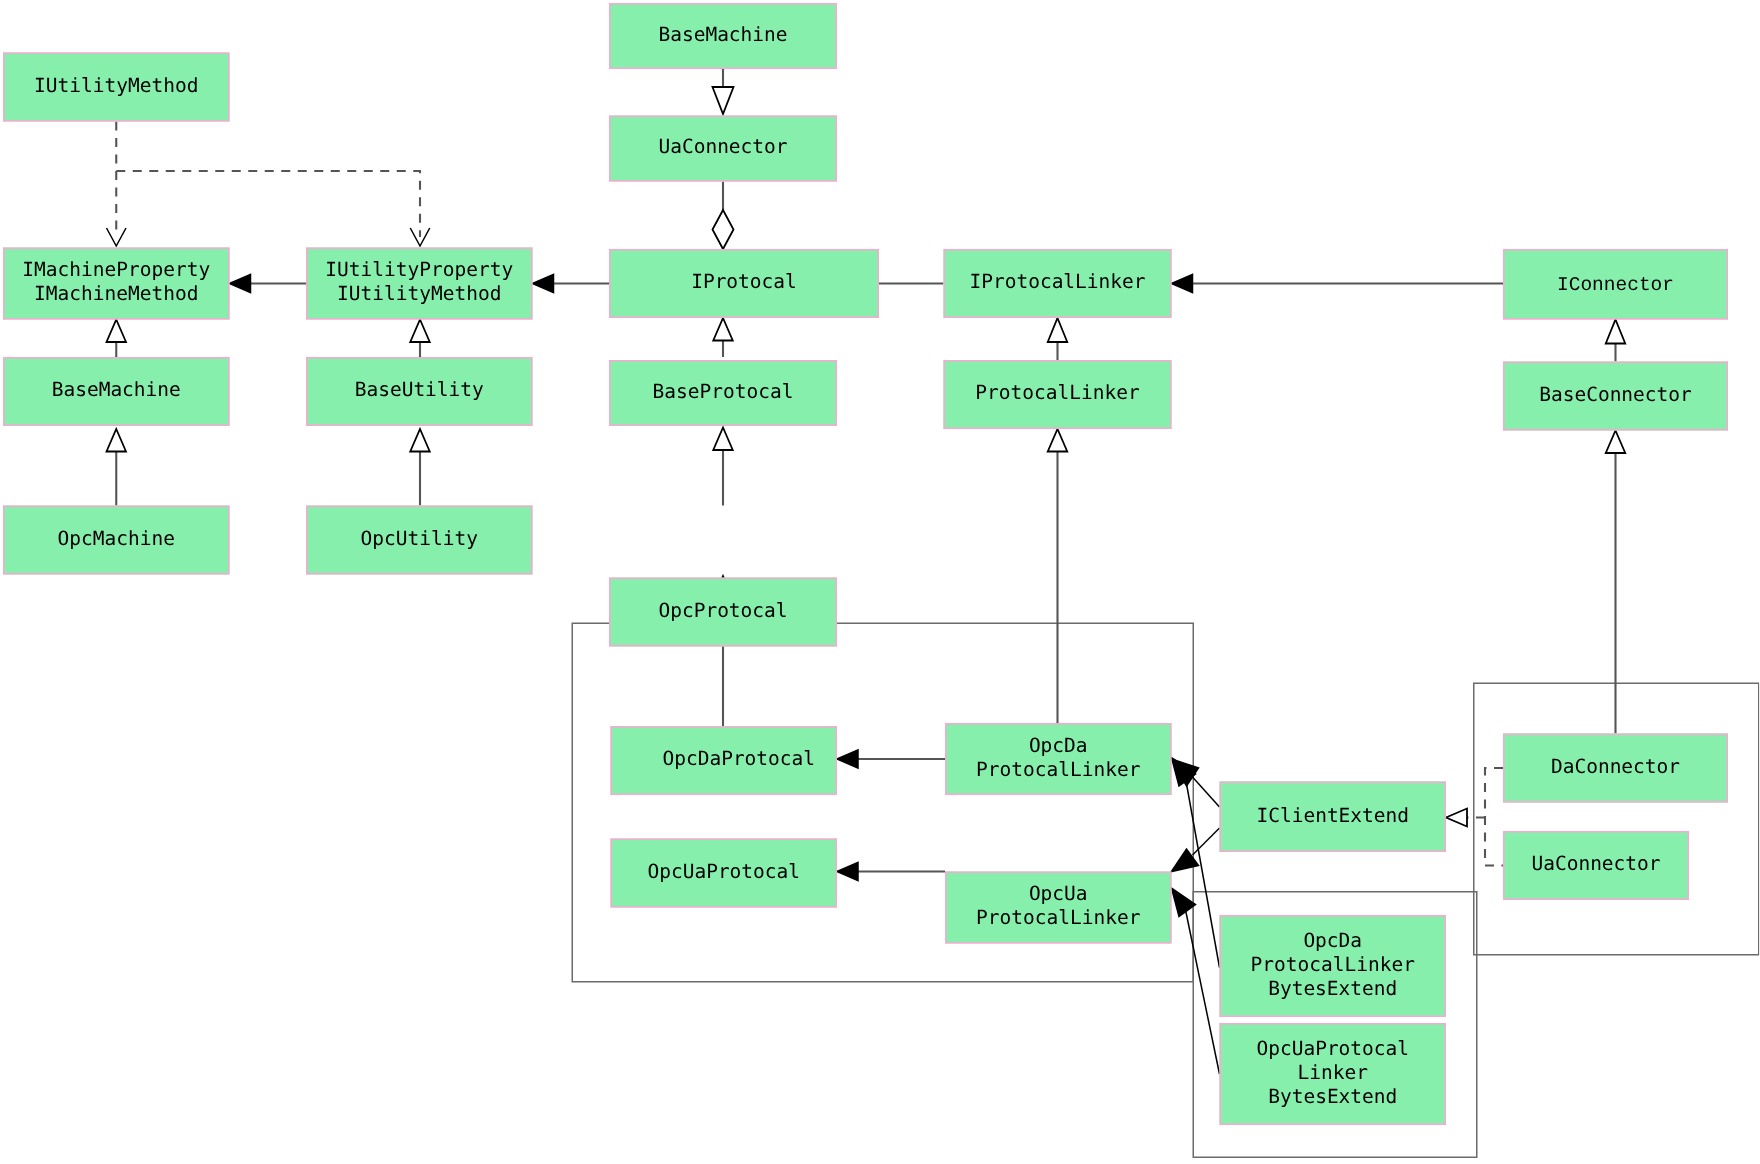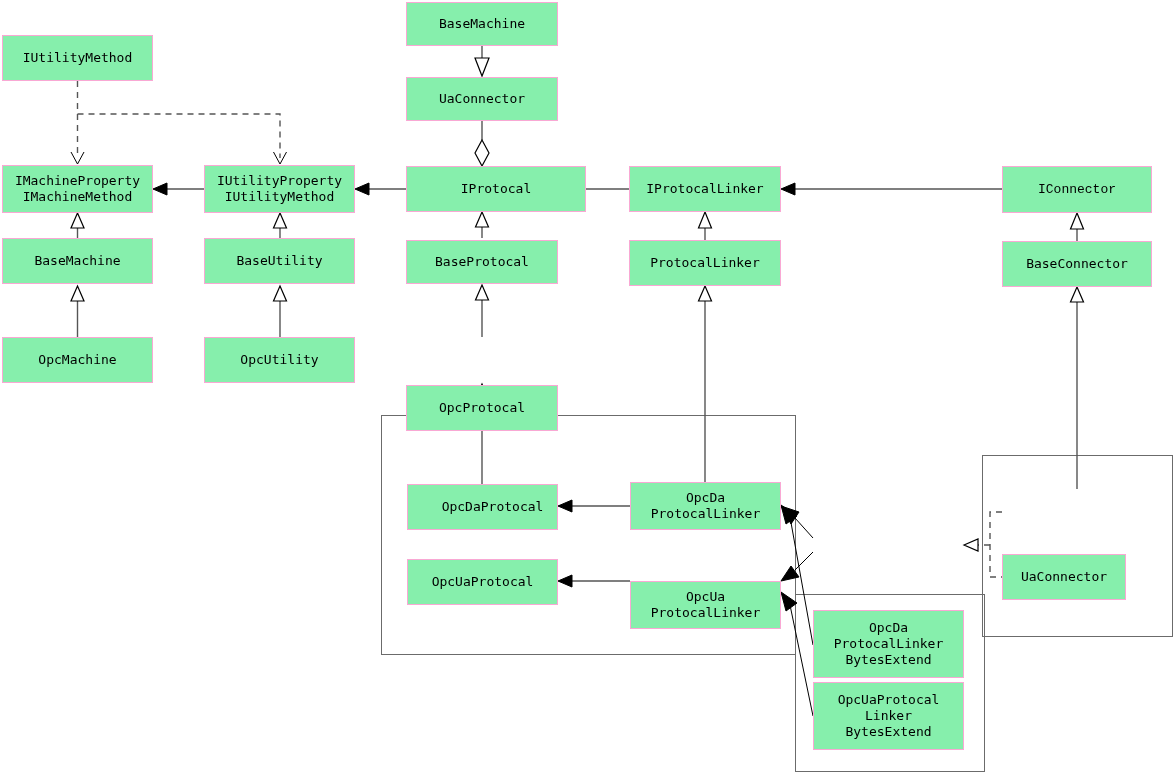--- a/index.html
+++ b/index.html
@@ -184,21 +184,23 @@
   <div class="node" id="n-iprotocal_linker" style="left: 629px; top: 166px; width: 152px; height: 46px;">IProtocalLinker</div>
   <div class="node" id="n-protocal_linker" style="left: 629px; top: 240px; width: 152px; height: 46px;">ProtocalLinker</div>
   <div class="node" id="n-iconnector" style="left: 1002px; top: 166px; width: 150px; height: 47px; font-family: Liberation Mono, monospace;">IConnector</div>
   <div class="node" id="n-base_connector" style="left: 1002px; top: 241px; width: 150px; height: 46px;">BaseConnector</div>
   <div class="node" id="n-opc_da_protocal" style="left: 407px; top: 484px; width: 151px; height: 46px; padding-left: 20px;">OpcDaProtocal</div>
   <div class="node" id="n-opc_ua_protocal" style="left: 407px; top: 559px; width: 151px; height: 46px;">OpcUaProtocal</div>
   <div class="node" id="n-opc_da_protocal_linker" style="left: 630px; top: 482px; width: 151px; height: 48px;">OpcDa
 ProtocalLinker</div>
   <div class="node" id="n-opc_ua_protocal_linker" style="left: 630px; top: 557px; width: 151px; height: 48px; margin-top: 24px;">OpcUa
 ProtocalLinker</div>
+  <div class="node" id="n-iclient_extend" style="left: 813px; top: 521px; width: 151px; height: 47px;">IClientExtend</div>
   <div class="node" id="n-opc_da_bytes_extend" style="left: 813px; top: 610px; width: 151px; height: 68px;">OpcDa
 ProtocalLinker
 BytesExtend</div>
   <div class="node" id="n-opc_ua_bytes_extend" style="left: 813px; top: 682px; width: 151px; height: 68px;">OpcUaProtocal
 Linker
 BytesExtend</div>
+  <div class="node" id="n-da_connector" style="left: 1002px; top: 489px; width: 150px; height: 46px;">DaConnector</div>
   <div class="node" id="n-ua_connector" style="left: 1002px; top: 554px; width: 124px; height: 46px;">UaConnector</div>
 
 </div>
 
 </body></html>

